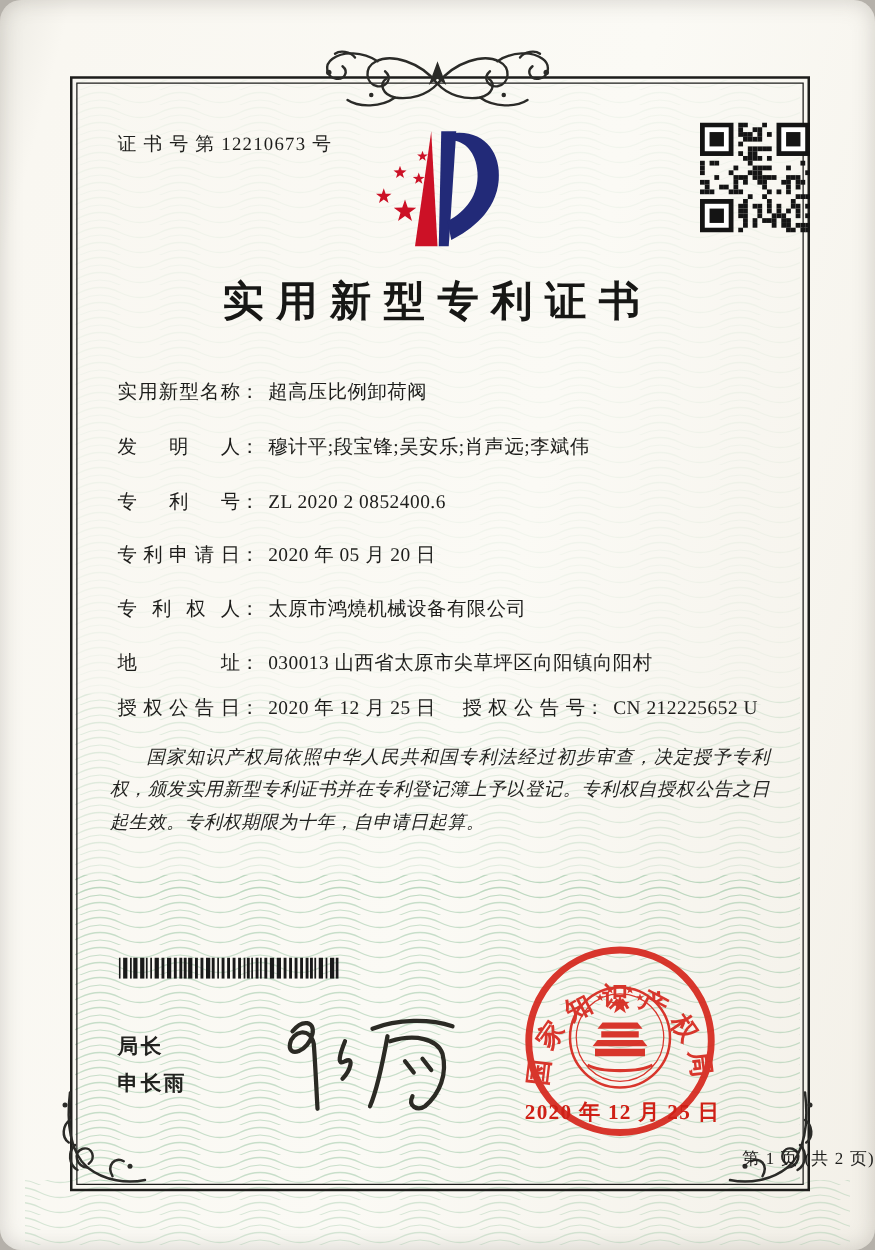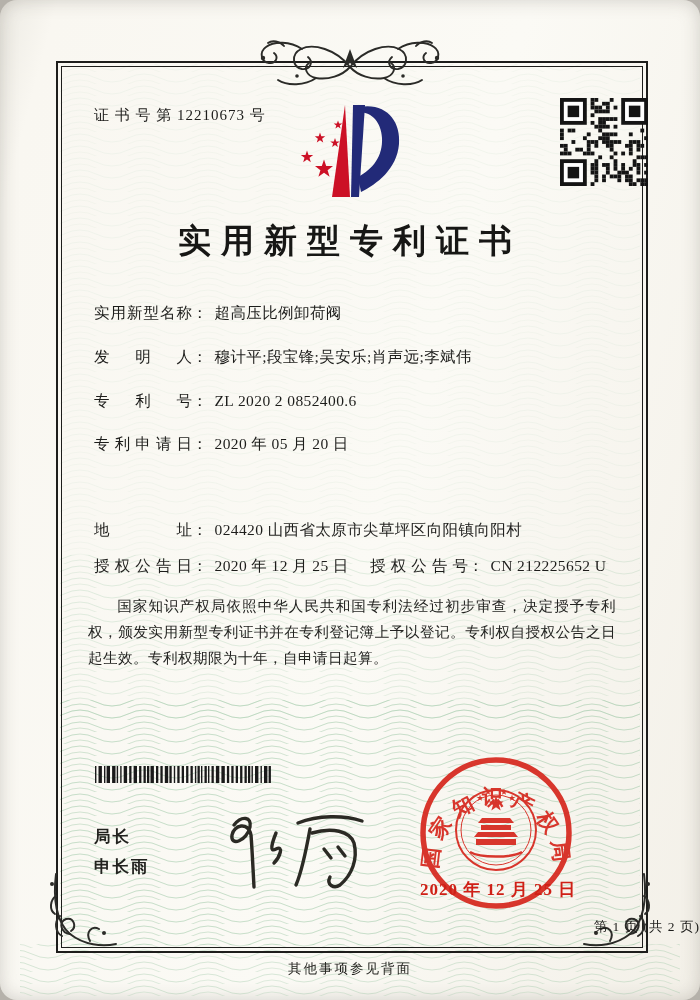--- a/index.html
+++ b/index.html
@@ -23,21 +23,21 @@
   .qr{left:560px;top:98px;width:88px;height:88px;}
   .title{left:0;top:219px;width:700px;text-align:center;font-size:33px;
     font-weight:700;letter-spacing:10px;color:#171715;}
   .field{left:94px;width:520px;font-size:15.5px;white-space:nowrap;}
   .flabel{display:inline-block;width:98px;text-align:justify;text-align-last:justify;vertical-align:bottom;}
   .fcolon{display:inline-block;margin-right:7px;}
   .fval{letter-spacing:.4px;}
   .pair2{position:absolute;left:276px;top:0;white-space:nowrap;}
   .paras{left:88px;top:594px;width:528px;font-size:14.6px;line-height:1.78;
     letter-spacing:.4px;color:#232321;text-align:justify;}
-  .paras p{margin:0;text-indent:2em;}
+  .paras p{margin:0;text-indent:2em;font-style:italic;}
   .barcode{left:95px;top:766px;width:176px;height:17px;}
   .sig-label{left:94px;font-size:16.5px;letter-spacing:2px;color:#22221f;font-weight:bold;}
   .signature{left:172px;top:795px;width:210px;height:102px;}
   .seal{left:408px;top:744px;width:180px;height:180px;}
   .seal-date{left:404px;top:878px;width:188px;text-align:center;font-size:17px;
     font-weight:600;letter-spacing:1px;color:#cf2016;}
   .page-footer{left:0;top:918px;width:700px;text-align:right;font-size:13.5px;letter-spacing:1px;}
   .back-note{left:0;top:960px;width:700px;text-align:center;font-size:13.5px;letter-spacing:2px;color:#23231f;}
   svg text{font-family:"Liberation Serif","DejaVu Serif",serif;}
 </style>
@@ -272,22 +272,25 @@
   </div>
   <div class="abs field ink" style="top:347px">
     <span class="flabel">发明人</span><span class="fcolon">：</span><span class="fval">穆计平;段宝锋;吴安乐;肖声远;李斌伟</span>
   </div>
   <div class="abs field ink" style="top:391px">
     <span class="flabel">专利号</span><span class="fcolon">：</span><span class="fval">ZL 2020 2 0852400.6</span>
   </div>
   <div class="abs field ink" style="top:434px">
     <span class="flabel">专利申请日</span><span class="fcolon">：</span><span class="fval">2020 年 05 月 20 日</span>
   </div>
+  <div class="abs field ink" style="top:477px">
+    <span class="flabel">专利权人</span><span class="fcolon">：</span><span class="fval">太原市鸿燒机械设备有限公司</span>
+  </div>
   <div class="abs field ink" style="top:520px">
-    <span class="flabel">地址</span><span class="fcolon">：</span><span class="fval">024420 山西省太原市尖草坪区向阳镇向阳村</span>
+    <span class="flabel">地址</span><span class="fcolon">：</span><span class="fval">030013 山西省太原市尖草坪区向阳镇向阳村</span>
   </div>
   <div class="abs field ink" style="top:556px">
     <span class="flabel">授权公告日</span><span class="fcolon">：</span><span class="fval">2020 年 12 月 25 日</span>
     <span class="pair2">
       <span class="flabel">授权公告号</span><span class="fcolon">：</span><span class="fval">CN 212225652 U</span>
     </span>
   </div>
 
   <div class="abs paras">
     <p>国家知识产权局依照中华人民共和国专利法经过初步审查，决定授予专利权，颁发实用新型专利证书并在专利登记簿上予以登记。专利权自授权公告之日起生效。专利权期限为十年，自申请日起算。</p>
@@ -375,15 +378,14 @@
         <path d="M66,93 L110,93 L106,88 L70,88 Z" stroke="none"></path>
         <rect x="68" y="95" width="40" height="6" stroke="none"></rect>
         <path d="M62,108 C72,114 104,114 114,108" fill="none" stroke-width="2.5"></path>
       </g>
     </g>
   </svg>
   <div class="abs seal-date">2020 年 12 月 25 日</div>
 
   <div class="abs page-footer ink">第 1 页 (共 2 页)</div>
 
-  <div class="abs back-note">其他事项参见背面</div>
 
 </div>
 
 </body></html>

